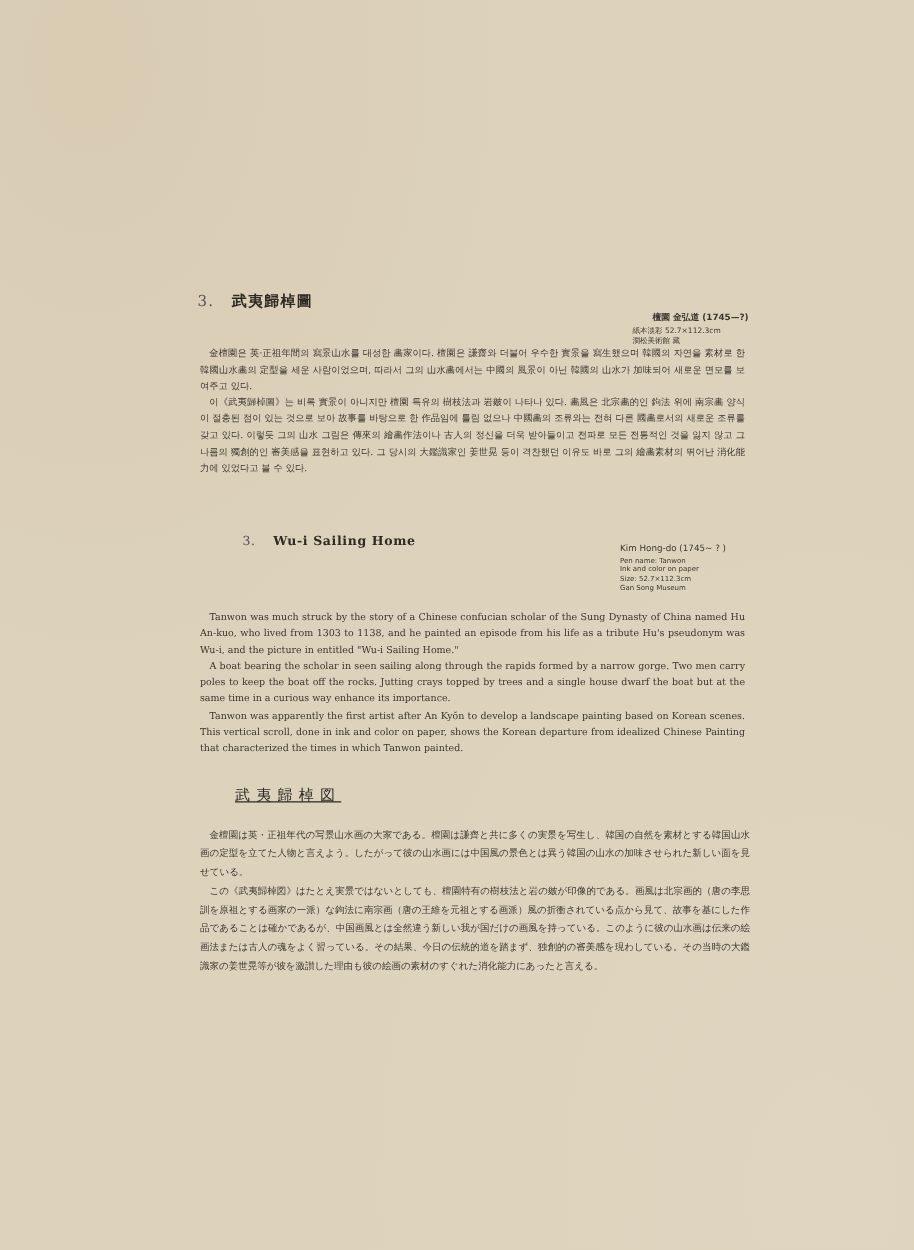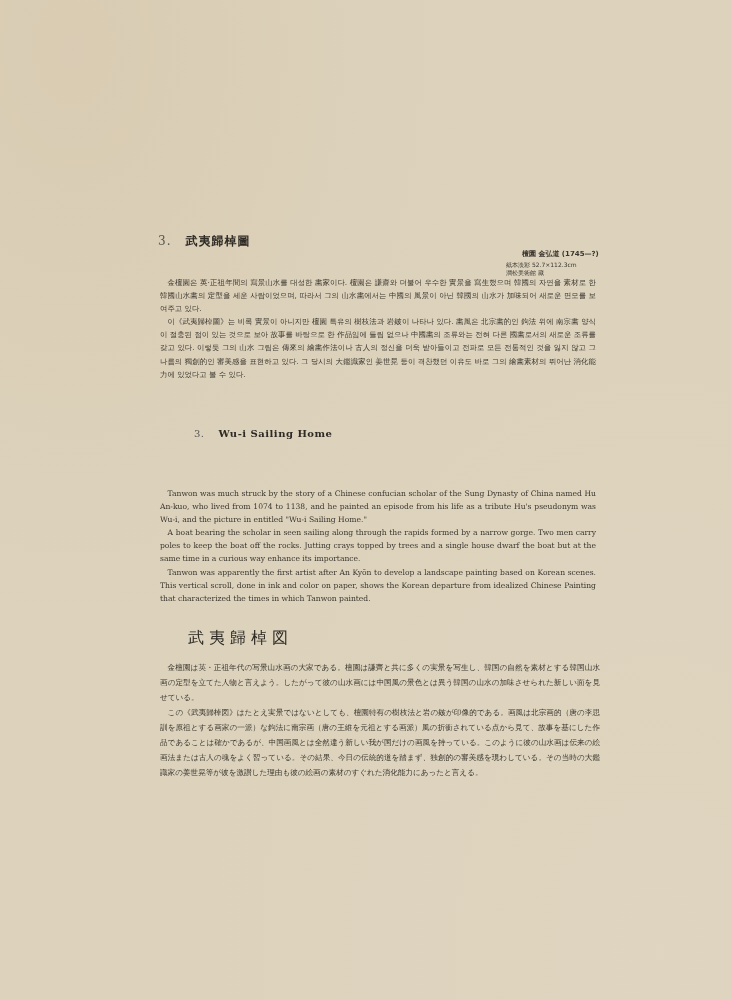--- a/index.html
+++ b/index.html
@@ -35,21 +35,21 @@
     #ko-meta .name { font-size: 7px; font-weight: bold; margin-bottom: 2px; padding-left: 16px; }
     #ko-body { left: 160px; top: 276px; width: 436px; font-size: 7.4px; line-height: 13.1px; }
 
     
     #en-title { left: 168px; top: 428px; font-size: 10px; letter-spacing: 0.5px; margin-left: 26px; }
     #en-meta { left: 496px; top: 436px; font-size: 5.6px; line-height: 7.6px; }
     #en-meta .name { font-size: 7px; margin-bottom: 2px; }
     #en-body { left: 160px; top: 487px; width: 436px; font-size: 7.6px; line-height: 13.1px; }
 
     
-    #ja-title { left: 188px; top: 628px; font-size: 16px; letter-spacing: 5px; font-weight: normal; }
+    #ja-title { left: 188px; top: 628px; font-size: 12px; letter-spacing: 5px; font-weight: normal; text-decoration: underline; }
     #ja-body { left: 160px; top: 660px; width: 440px; font-size: 7.6px; line-height: 15px; }
   </style>
 </head>
 <body>
 
 <div class="page">
 
   <div id="ko-title" class="sec-title">
     <span class="sec-num">3.</span><span>武夷歸棹圖</span>
   </div>
@@ -59,22 +59,29 @@
     <div>澗松美術館 藏</div>
   </div>
   <div id="ko-body" class="para">
     <p>金檀園은 英·正祖年間의 寫景山水를 대성한 畵家이다. 檀園은 謙齋와 더불어 우수한 實景을 寫生했으며 韓國의 자연을 素材로 한 韓國山水畵의 定型을 세운 사람이었으며, 따라서 그의 山水畵에서는 中國의 風景이 아닌 韓國의 山水가 加味되어 새로운 면모를 보여주고 있다.</p>
     <p>이《武夷歸棹圖》는 비록 實景이 아니지만 檀園 특유의 樹枝法과 岩皴이 나타나 있다. 畵風은 北宗畵的인 鉤法 위에 南宗畵 양식이 절충된 점이 있는 것으로 보아 故事를 바탕으로 한 作品임에 틀림 없으나 中國畵의 조류와는 전혀 다른 國畵로서의 새로운 조류를 갖고 있다. 이렇듯 그의 山水 그림은 傳來의 繪畵作法이나 古人의 정신을 더욱 받아들이고 전파로 모든 전통적인 것을 잃지 않고 그 나름의 獨創的인 審美感을 표현하고 있다. 그 당시의 大鑑識家인 姜世晃 등이 격찬했던 이유도 바로 그의 繪畵素材의 뛰어난 消化能力에 있었다고 볼 수 있다.</p>
   </div>
 
   <div id="en-title" class="sec-title">
     <span class="sec-num">3.</span><span>Wu-i Sailing Home</span>
   </div>
+  <div id="en-meta" class="meta">
+    <div class="name">Kim Hong-do (1745~ ? )</div>
+    <div>Pen name: Tanwon</div>
+    <div>Ink and color on paper</div>
+    <div>Size: 52.7×112.3cm</div>
+    <div>Gan Song Museum</div>
+  </div>
   <div id="en-body" class="para">
-    <p>Tanwon was much struck by the story of a Chinese confucian scholar of the Sung Dynasty of China named Hu An-kuo, who lived from 1074 to 1138, and he painted an episode from his life as a tribute Hu's pseudonym was Wu-i, and the picture in entitled "Wu-i Sailing Home."</p>
+    <p>Tanwon was much struck by the story of a Chinese confucian scholar of the Sung Dynasty of China named Hu An-kuo, who lived from 1303 to 1138, and he painted an episode from his life as a tribute Hu's pseudonym was Wu-i, and the picture in entitled "Wu-i Sailing Home."</p>
     <p>A boat bearing the scholar in seen sailing along through the rapids formed by a narrow gorge. Two men carry poles to keep the boat off the rocks. Jutting crays topped by trees and a single house dwarf the boat but at the same time in a curious way enhance its importance.</p>
     <p>Tanwon was apparently the first artist after An Kyŏn to develop a landscape painting based on Korean scenes. This vertical scroll, done in ink and color on paper, shows the Korean departure from idealized Chinese Painting that characterized the times in which Tanwon painted.</p>
   </div>
 
   <div id="ja-title" class="sec-title">武夷歸棹図</div>
   <div id="ja-body" class="para">
     <p>金檀園は英・正祖年代の写景山水画の大家である。檀園は謙齊と共に多くの実景を写生し、韓国の自然を素材とする韓国山水画の定型を立てた人物と言えよう。したがって彼の山水画には中国風の景色とは異う韓国の山水の加味させられた新しい面を見せている。</p>
     <p>この《武夷歸棹図》はたとえ実景ではないとしても、檀園特有の樹枝法と岩の皴が印像的である。画風は北宗画的（唐の李思訓を原祖とする画家の一派）な鉤法に南宗画（唐の王維を元祖とする画派）風の折衝されている点から見て、故事を基にした作品であることは確かであるが、中国画風とは全然違う新しい我が国だけの画風を持っている。このように彼の山水画は伝来の絵画法または古人の魂をよく習っている。その結果、今日の伝統的道を踏まず、独創的の審美感を現わしている。その当時の大鑑識家の姜世晃等が彼を激讃した理由も彼の絵画の素材のすぐれた消化能力にあったと言える。</p>
   </div>
 

